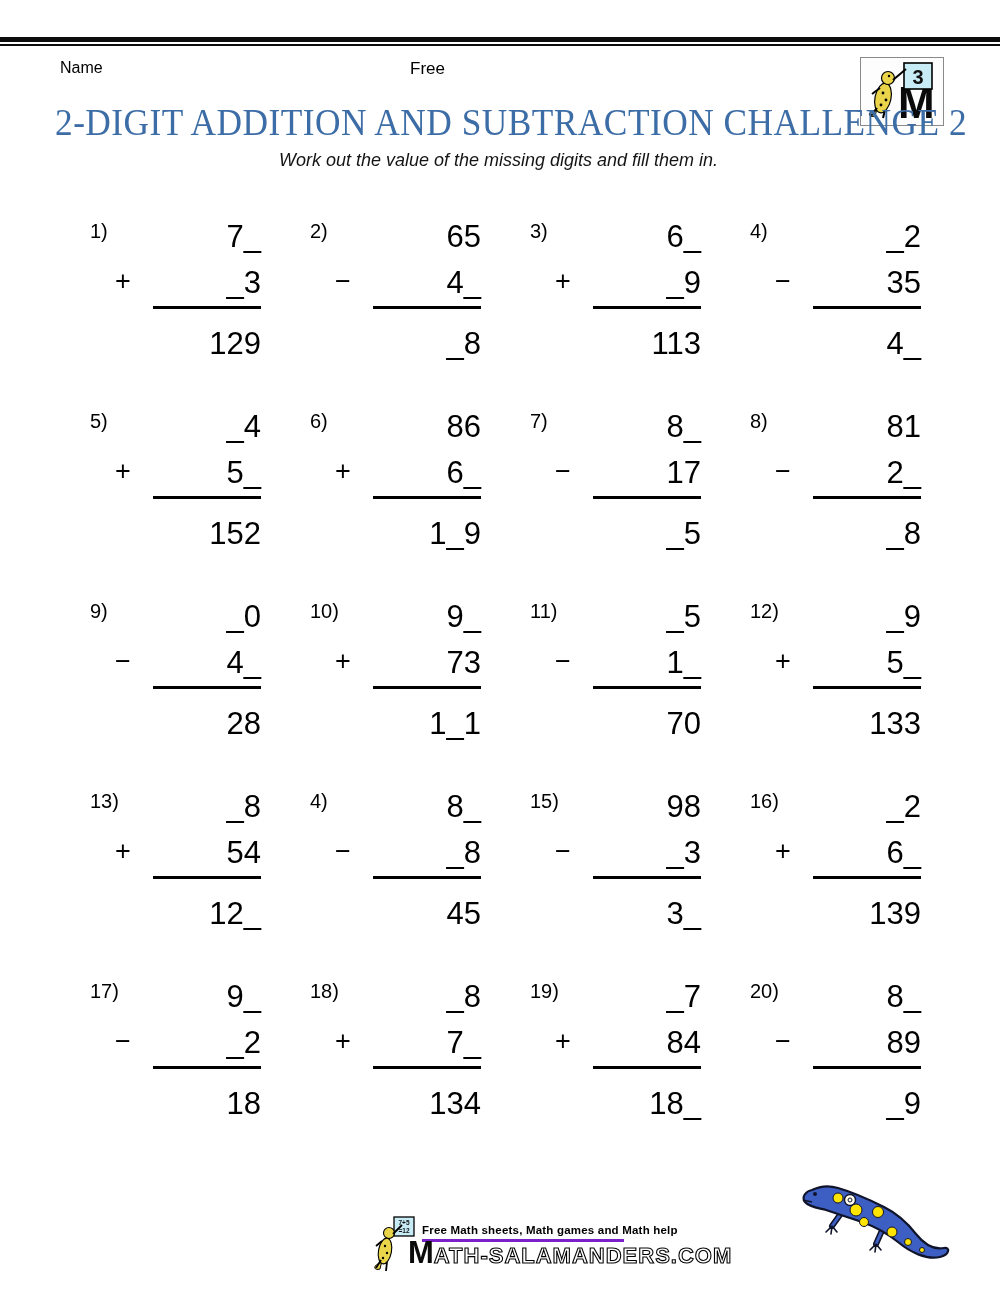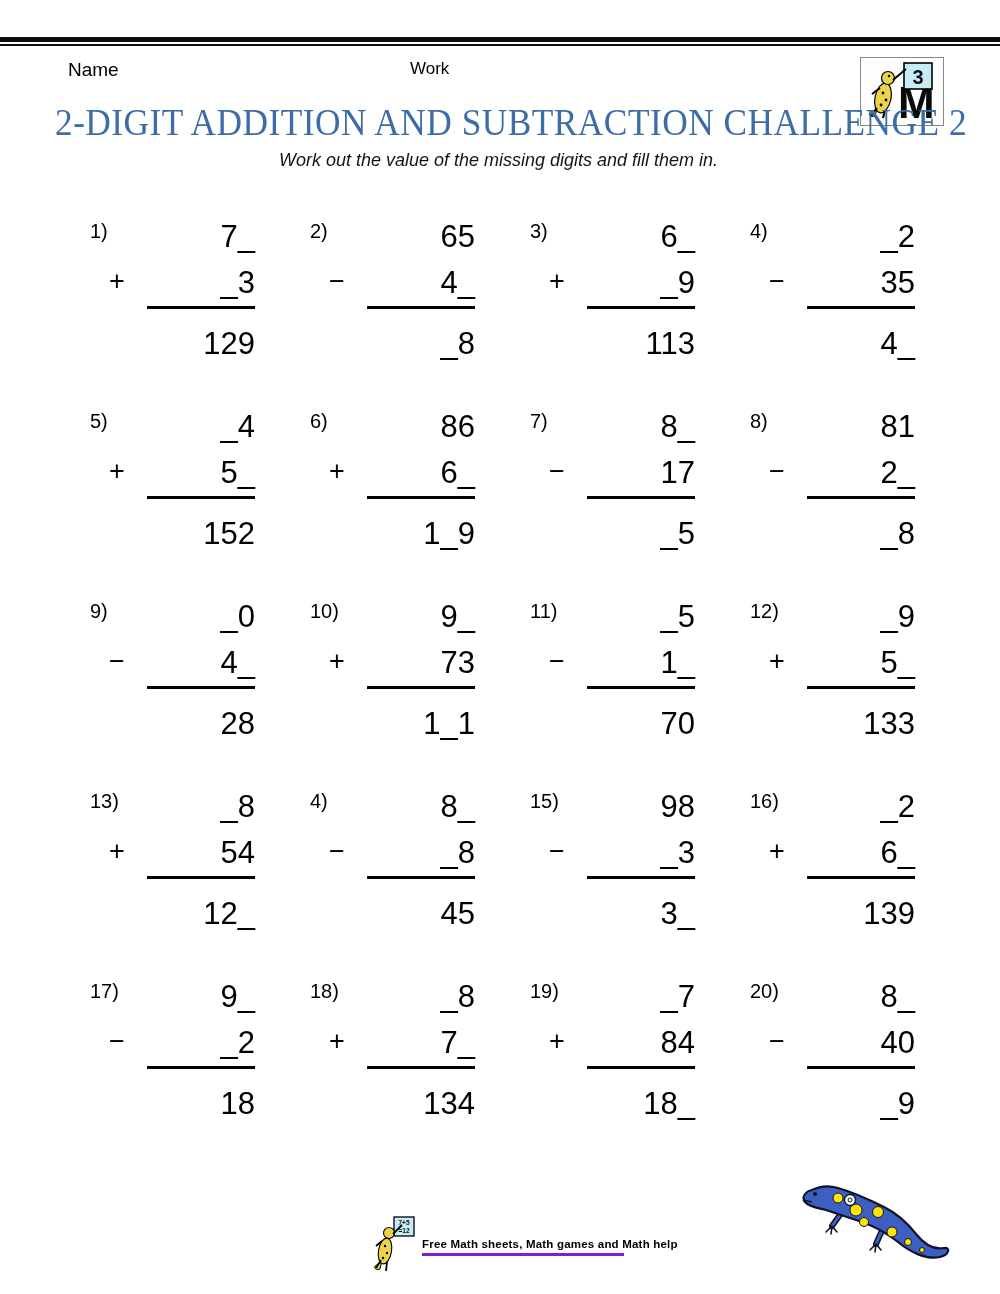--- a/index.html
+++ b/index.html
@@ -4,21 +4,21 @@
 <style>
   html,body { margin:0; padding:0; background:#ffffff; }
   body {
     width:1000px; height:1294px; position:relative; overflow:hidden;
     font-family:"Liberation Sans", sans-serif; color:#000;
   }
   .top-rule {
     position:absolute; left:0; top:37px; width:1000px; height:2px;
     background:#fff; border-top:5px solid #0d0d0d; border-bottom:2px solid #0d0d0d;
   }
-  .name-label { position:absolute; left:68px; top:59px; font-size:19px; }
+  .name-label { position:absolute; left:60px; top:59px; font-size:16px; }
   .date-label { position:absolute; left:410px; top:59px; font-size:17px; }
 
   .logo-box {
     position:absolute; left:860px; top:57px; width:82px; height:67px;
     border:1px solid #8a8a8a; background:#fdfdfd;
   }
 
   .page-title {
     position:absolute; left:55px; top:100px; margin:0;
     font-family:"Liberation Serif", serif; font-weight:normal;
@@ -29,21 +29,21 @@
     position:absolute; left:0; top:150px; width:997px; margin:0;
     text-align:center; font-style:italic; font-size:18px; color:#141414;
   }
 
   .grid {
     position:absolute; left:60px; top:212px; width:880px;
     display:grid; grid-template-columns:repeat(4, 220px); grid-auto-rows:190px;
   }
   .prob { position:relative; }
   .plabel { position:absolute; left:30px; top:8px; font-size:20px; }
-  .pcol { position:absolute; right:25px; top:2px; width:108px; }
+  .pcol { position:absolute; right:19px; top:2px; width:108px; }
   .rowA { height:46px; line-height:46px; text-align:right; font-size:31px; }
   .rowB {
     position:relative; height:46px; line-height:46px; text-align:right;
     font-size:31px; border-bottom:3px solid #000;
   }
   .op { position:absolute; left:-38px; top:-2px; font-size:27px; }
   .rowC { text-align:right; font-size:31px; line-height:38px; padding-top:16px; }
 
   .footer-logo {
     position:absolute; left:372px; top:1212px; width:260px; height:64px;
@@ -64,21 +64,21 @@
   }
   .corner-sala { position:absolute; left:798px; top:1160px; }
   svg text { font-family:"Liberation Sans", sans-serif; }
 </style>
 </head>
 <body>
 
 <div class="top-rule"></div>
 
 <span class="name-label">Name</span>
-<span class="date-label">Work</span>
+<span class="date-label">Free</span>
 
 <div class="logo-box">
   <svg width="80" height="65" viewBox="0 0 80 65">
 
     <text x="37" y="60" font-size="44" font-weight="bold" fill="#0a0a0a">M</text>
 
     <rect x="43" y="5" width="28" height="26" fill="#c8ecf6" stroke="#000" stroke-width="1.6"></rect>
     <text x="57" y="26" font-size="20" font-weight="bold" fill="#111" text-anchor="middle">3</text>
 
     <g>
@@ -328,21 +328,21 @@
       <div class="rowC">18_</div>
     </div>
   </div>
 
   <div class="prob">
     <span class="plabel">20)</span>
     <div class="pcol">
       <div class="rowA">8_</div>
       <div class="rowB">
         <span class="op">−</span>
-        <span>40</span>
+        <span>89</span>
       </div>
       <div class="rowC">_9</div>
     </div>
   </div>
 </div>
 
 <div class="footer-logo">
   <svg class="footer-sala" width="48" height="62" viewBox="0 0 48 62">
     <rect x="22" y="4" width="20" height="19" fill="#c8ecf6" stroke="#000" stroke-width="1.3"></rect>
     <text x="32" y="12" font-size="6.5" font-weight="bold" fill="#111" text-anchor="middle">7+5</text>
@@ -354,20 +354,23 @@
     <line x1="9" y1="47" x2="4" y2="55" stroke="#000" stroke-width="1.8"></line>
     <line x1="15" y1="49" x2="14" y2="58" stroke="#000" stroke-width="1.8"></line>
     <line x1="10" y1="28" x2="4" y2="33" stroke="#000" stroke-width="1.8"></line>
     <circle cx="13" cy="33" r="1.2" fill="#000"></circle>
     <circle cx="15" cy="40" r="1.2" fill="#000"></circle>
     <circle cx="11" cy="45" r="1.2" fill="#000"></circle>
   </svg>
   <div class="footer-text">
     <div class="tagline">Free Math sheets, Math games and Math help</div>
     <div class="purple-rule"></div>
+    <div class="site-name">
+      <span class="site-initial">M</span><span class="site-rest">ATH-SALAMANDERS.COM</span>
+    </div>
   </div>
 </div>
 
 <svg class="corner-sala" width="170" height="110" viewBox="0 0 170 110">
 
   <g stroke="#10142a" stroke-width="6" fill="none" stroke-linecap="round">
     <path d="M44,52 L34,66"></path>
     <path d="M86,66 L78,84"></path>
   </g>
   <g stroke="#3d5ec2" stroke-width="3" fill="none" stroke-linecap="round">

